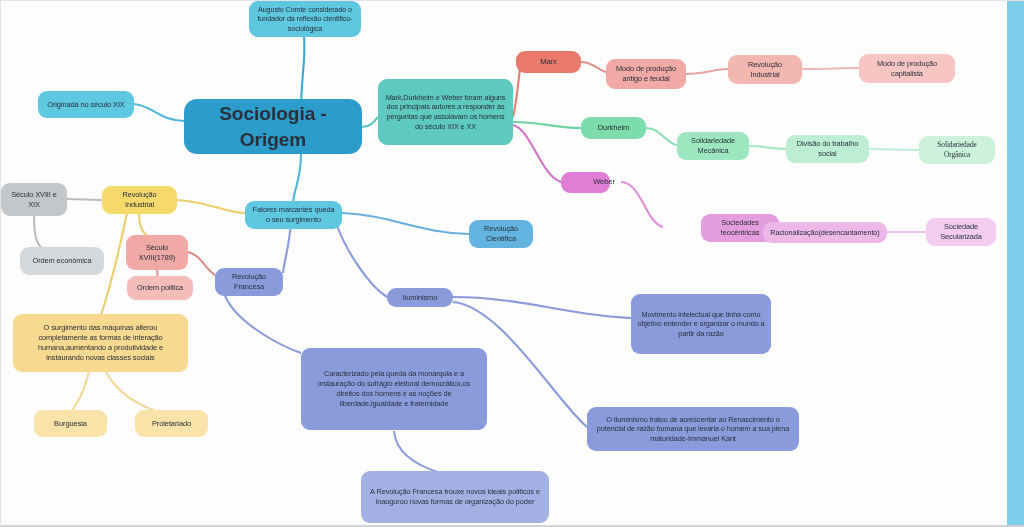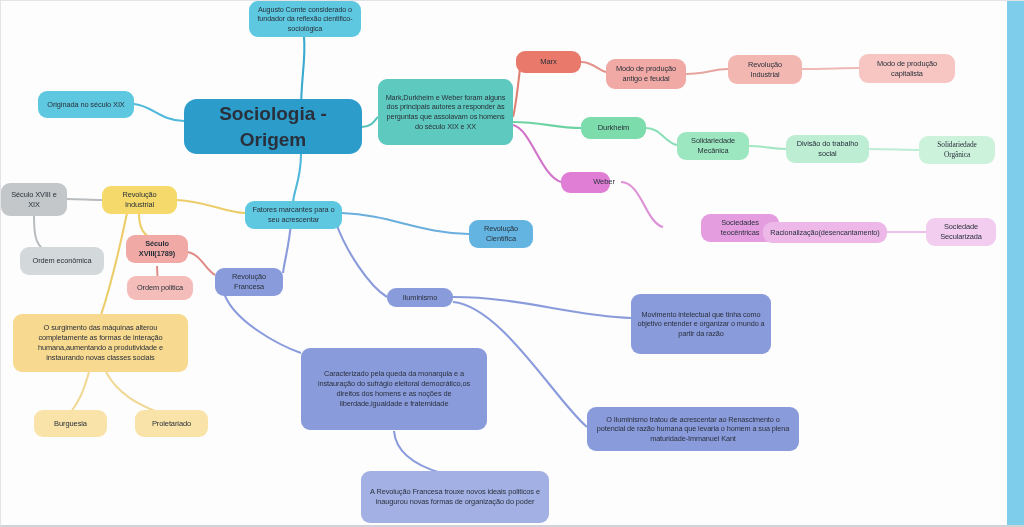--- a/index.html
+++ b/index.html
@@ -181,33 +181,33 @@
     <span>Sociedades teocêntricas</span>
   </div>
   <div class="node" style="left:762px;top:221px;width:124px;height:21px;background:#edb8e8;font-size:7.3px;">
     <span>Racionalização(desencantamento)</span>
   </div>
   <div class="node" style="left:925px;top:217px;width:70px;height:28px;background:#f2cdef;font-size:7.4px;">
     <span>Sociedade Secularizada</span>
   </div>
 
   <div class="node" style="left:244px;top:200px;width:97px;height:28px;background:#5ec8e0;font-size:7.4px;">
-    <span>Fatores marcantes para o seu acrescentar</span>
+    <span>Fatores marcantes queda o seu surgimento</span>
   </div>
 
   <div class="node" style="left:101px;top:185px;width:75px;height:28px;background:#f5d96a;font-size:7.4px;">
     <span>Revolução Industrial</span>
   </div>
   <div class="node" style="left:0px;top:182px;width:66px;height:33px;background:#c3c7c9;font-size:7.4px;">
     <span>Século XVIII e XIX</span>
   </div>
   <div class="node" style="left:19px;top:246px;width:84px;height:28px;background:#d3d8da;font-size:7.4px;">
     <span>Ordem econômica</span>
   </div>
-  <div class="node" style="left:125px;top:234px;width:62px;height:28px;background:#f0a9a4;font-size:7.4px;font-weight:bold;">
+  <div class="node" style="left:125px;top:234px;width:62px;height:35px;background:#f0a9a4;font-size:7.4px;">
     <span>Século XVIII(1789)</span>
   </div>
   <div class="node" style="left:126px;top:275px;width:66px;height:24px;background:#f4bdb9;font-size:7.4px;">
     <span>Ordem politica</span>
   </div>
   <div class="node" style="left:12px;top:313px;width:175px;height:58px;background:#f7d98f;font-size:7.4px;">
     <span>O surgimento das máquinas alterou completamente as formas de interação humana,aumentando a produtividade e instaurando novas classes sociais</span>
   </div>
   <div class="node" style="left:33px;top:409px;width:73px;height:27px;background:#f9e3a8;font-size:7.5px;">
     <span>Burguesia</span>

